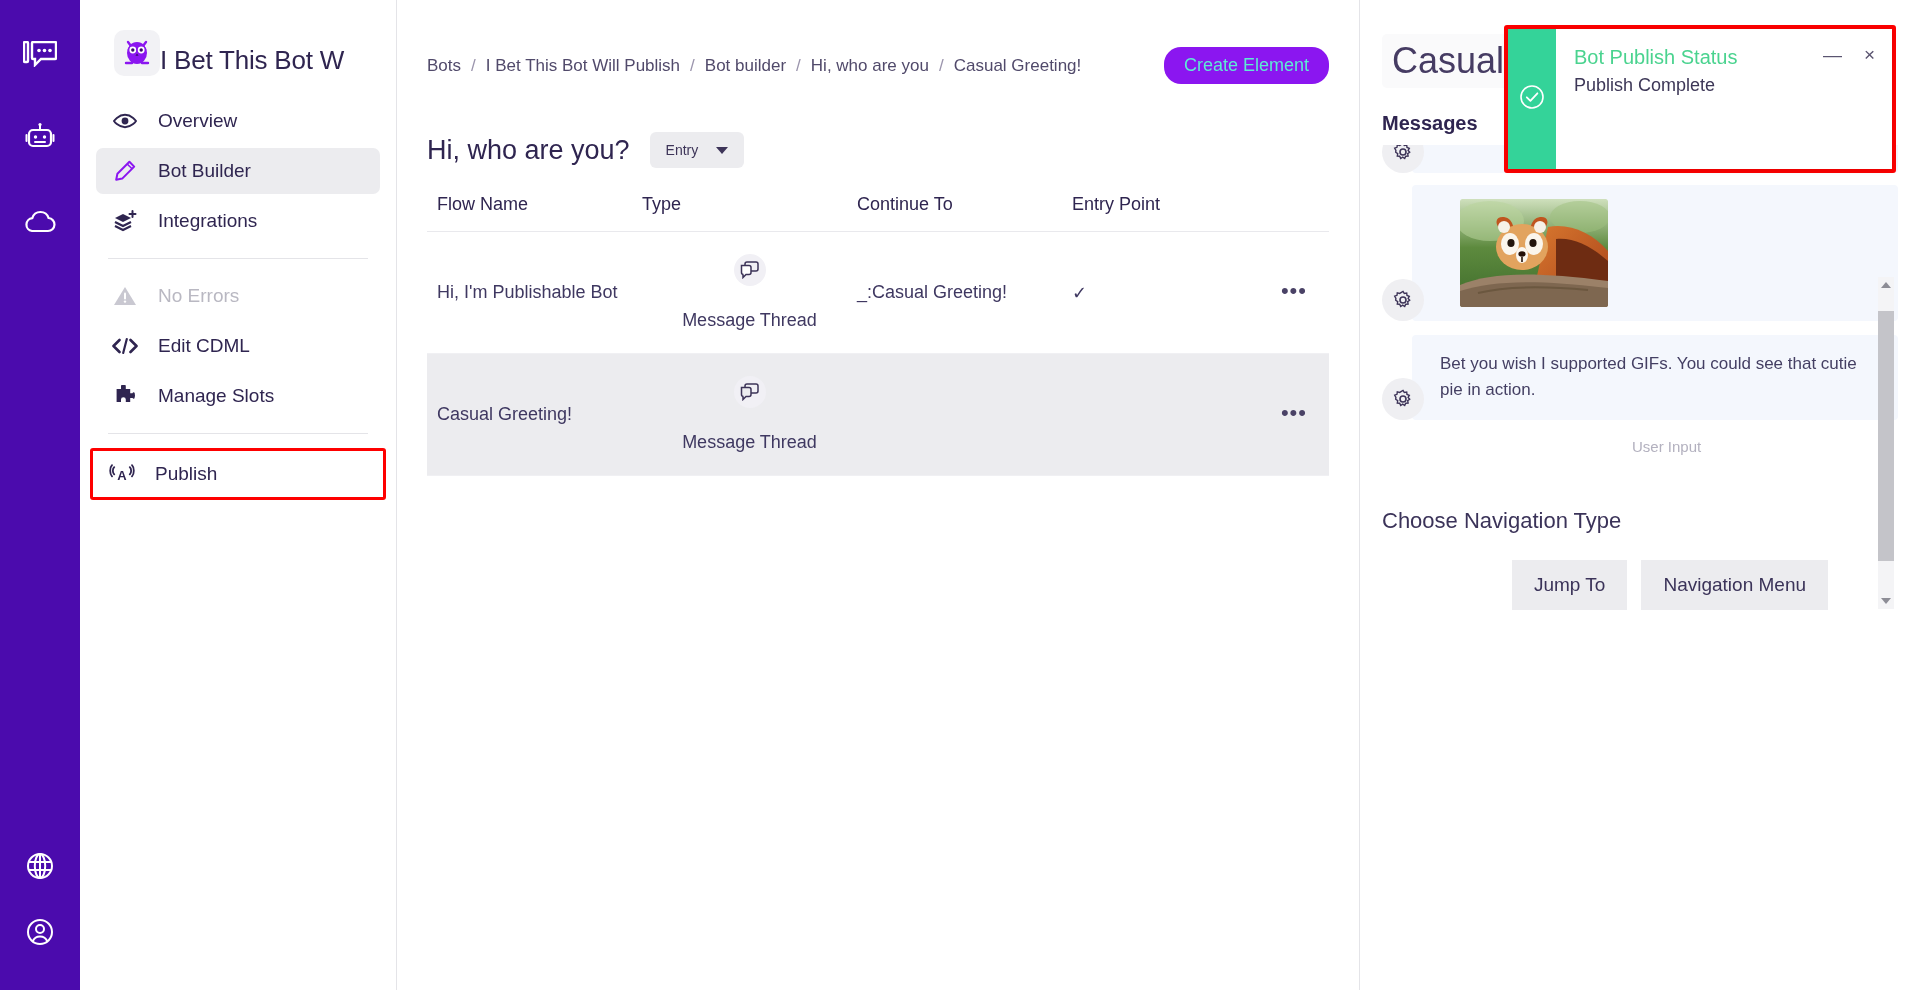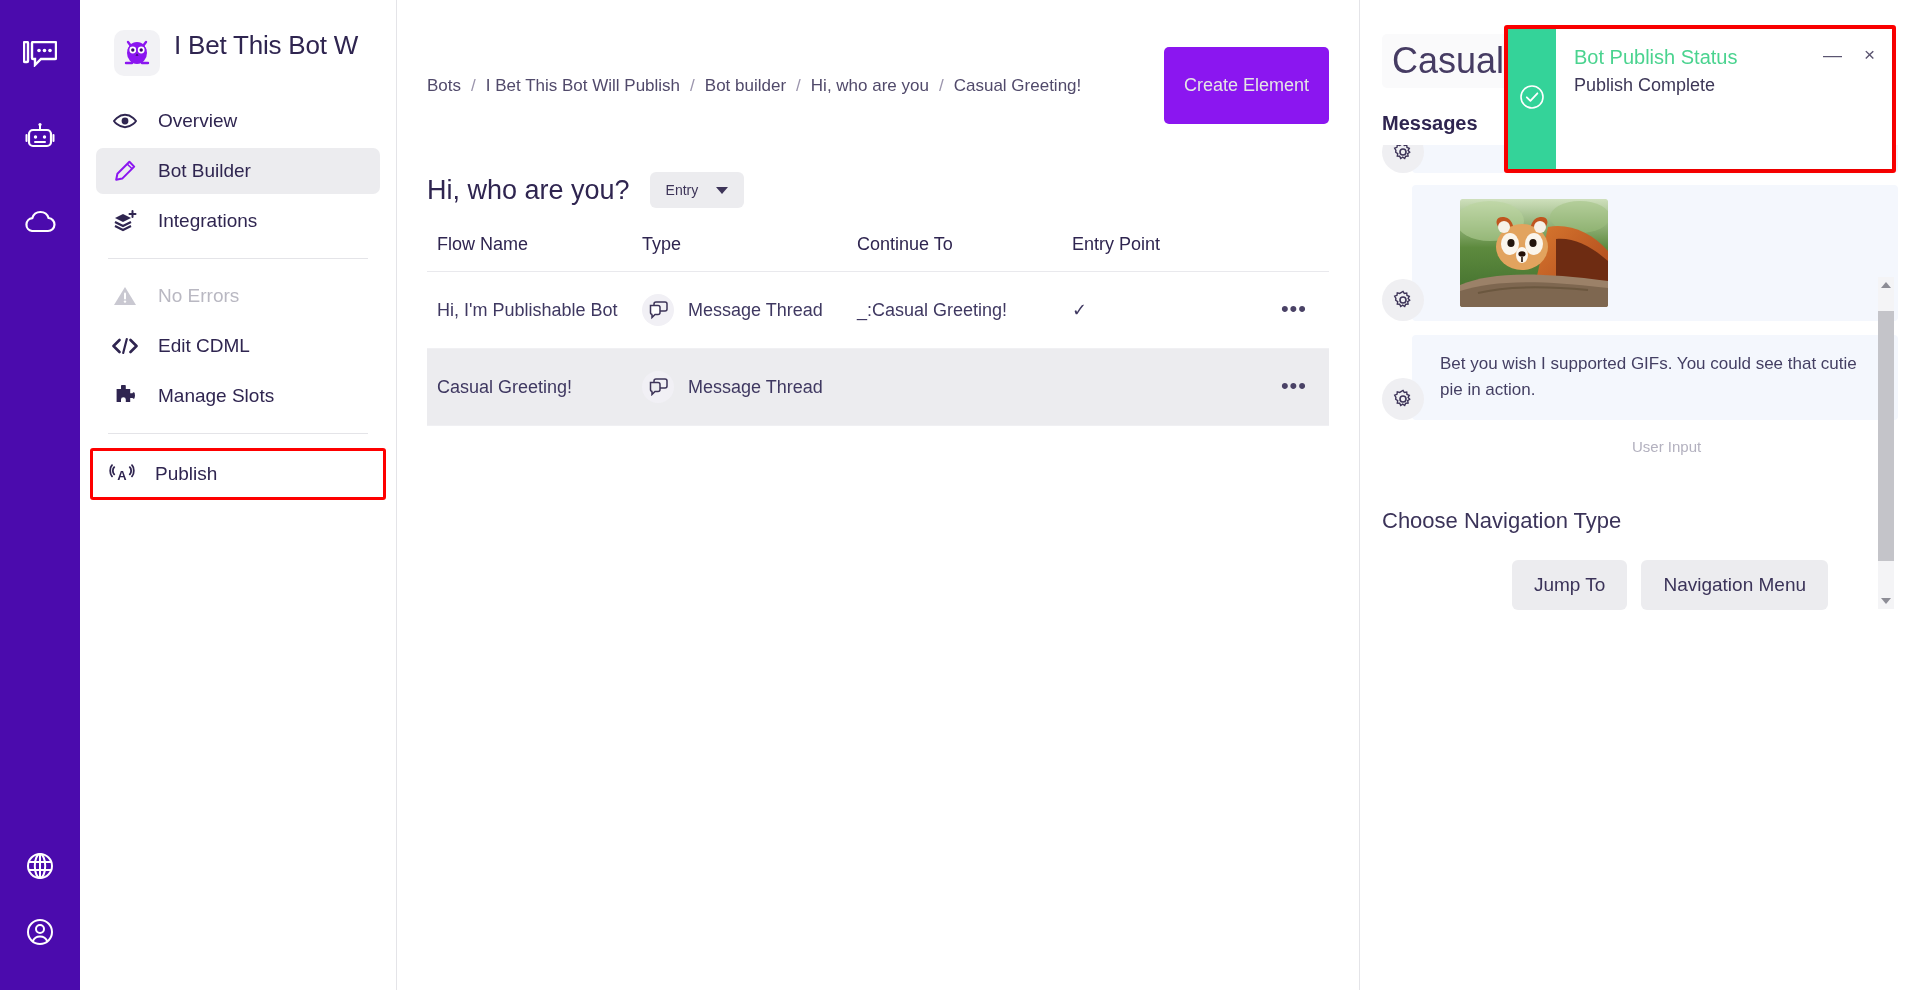--- a/index.html
+++ b/index.html
@@ -33,21 +33,21 @@
   
   .sidebar {
     width: 317px; flex: 0 0 317px;
     height: 990px;
     background: #ffffff;
     border-right: 1px solid #e4e4e8;
     padding: 0 16px;
     position: relative;
   }
   .brand {
-    display: flex; align-items: flex-start; gap: 14px;
+    display: flex; align-items: flex-end; 
     padding: 30px 0 22px 18px;
     overflow: hidden; white-space: nowrap;
   }
   .brand-logo {
     width: 46px; height: 46px; border-radius: 10px;
     background: #f2f2f5;
     display: flex; align-items: center; justify-content: center;
     flex: 0 0 46px;
   }
   .brand-name {
@@ -87,24 +87,24 @@
     min-width: 0;
   }
   .topbar {
     display: flex; align-items: center; justify-content: space-between;
     padding: 47px 0 0 0;
   }
   .breadcrumb { display: flex; align-items: center; font-size: 17px; color: #514a6b; gap: 0; }
   .crumb { color: #514a6b; cursor: pointer; white-space: nowrap; }
   .crumb-sep { color: #9b95ad; margin: 0 10px; }
   .btn-primary {
-    background: #8b16f0; color: #e5e5e5;
-    border: none; border-radius: 5px;
+    background: #8b16f0; color: #5eead4;
+    border: none; border-radius: 17px;
     font-size: 18px; font-family: inherit;
-    padding: 28px 20px; cursor: pointer;
+    padding: 8px 20px; cursor: pointer;
     white-space: nowrap;
   }
 
   .flow-head {
     display: flex; align-items: center; gap: 20px;
     margin-top: 48px;
   }
   .flow-title { font-size: 27px; color: #2f2550; font-weight: 400; }
   .entry-pill {
     background: #ececef; border-radius: 6px;
@@ -127,21 +127,21 @@
   table.flows td {
     font-size: 18px; color: #3f3861; padding: 22px 0;
     border-bottom: 1px solid #f0f0f3;
   }
   table.flows tr.selected td { background: #ececef; }
   .col-flow { width: 215px; padding-left: 10px !important; }
   .col-type { width: 215px; }
   .col-cont { width: 215px; }
   .col-entry { width: 160px; }
   .col-menu { text-align: right; padding-right: 22px !important; }
-  .type-cell { display: flex; align-items: center; gap: 14px; }
+  .type-cell { display: flex; align-items: center; gap: 24px; flex-direction: column; }
   .type-badge {
     width: 32px; height: 32px; border-radius: 50%;
     background: #f1f0f5;
     display:flex; align-items:center; justify-content:center;
     flex: 0 0 32px;
   }
   .dots { color:#4a4266; font-size:22px; letter-spacing:1px; cursor:pointer; line-height: 10px;}
   .check { color:#3f3861; font-size: 22px; }
 
   
@@ -221,21 +221,21 @@
     display:flex; align-items:center; justify-content:center;
   }
   .scroll-arrow.up { top: 0; }
   .scroll-arrow.down { bottom: 0; }
   .tri-up { width:0;height:0;border-left:5px solid transparent;border-right:5px solid transparent;border-bottom:6px solid #8d8d96;}
   .tri-dn { width:0;height:0;border-left:5px solid transparent;border-right:5px solid transparent;border-top:6px solid #8d8d96;}
 
   .nav-type-title { font-size: 22px; color: #3b3359; margin-top: 28px; }
   .nav-type-btns { display:flex; gap: 14px; justify-content: center; margin-top: 26px; padding-left: 60px;}
   .nav-btn {
-    background: #ececef; border: none; border-radius: 6px;
+    background: #ececef; border: none; border-radius: 0;
     font-size: 19px; color: #3b3359; font-family: inherit;
     padding: 14px 22px; cursor: pointer;
   }
 
   
   .toast-outline {
     position: absolute;
     left: 1504px; top: 25px;
     width: 392px; height: 148px;
     border: 4px solid #fe0000;

